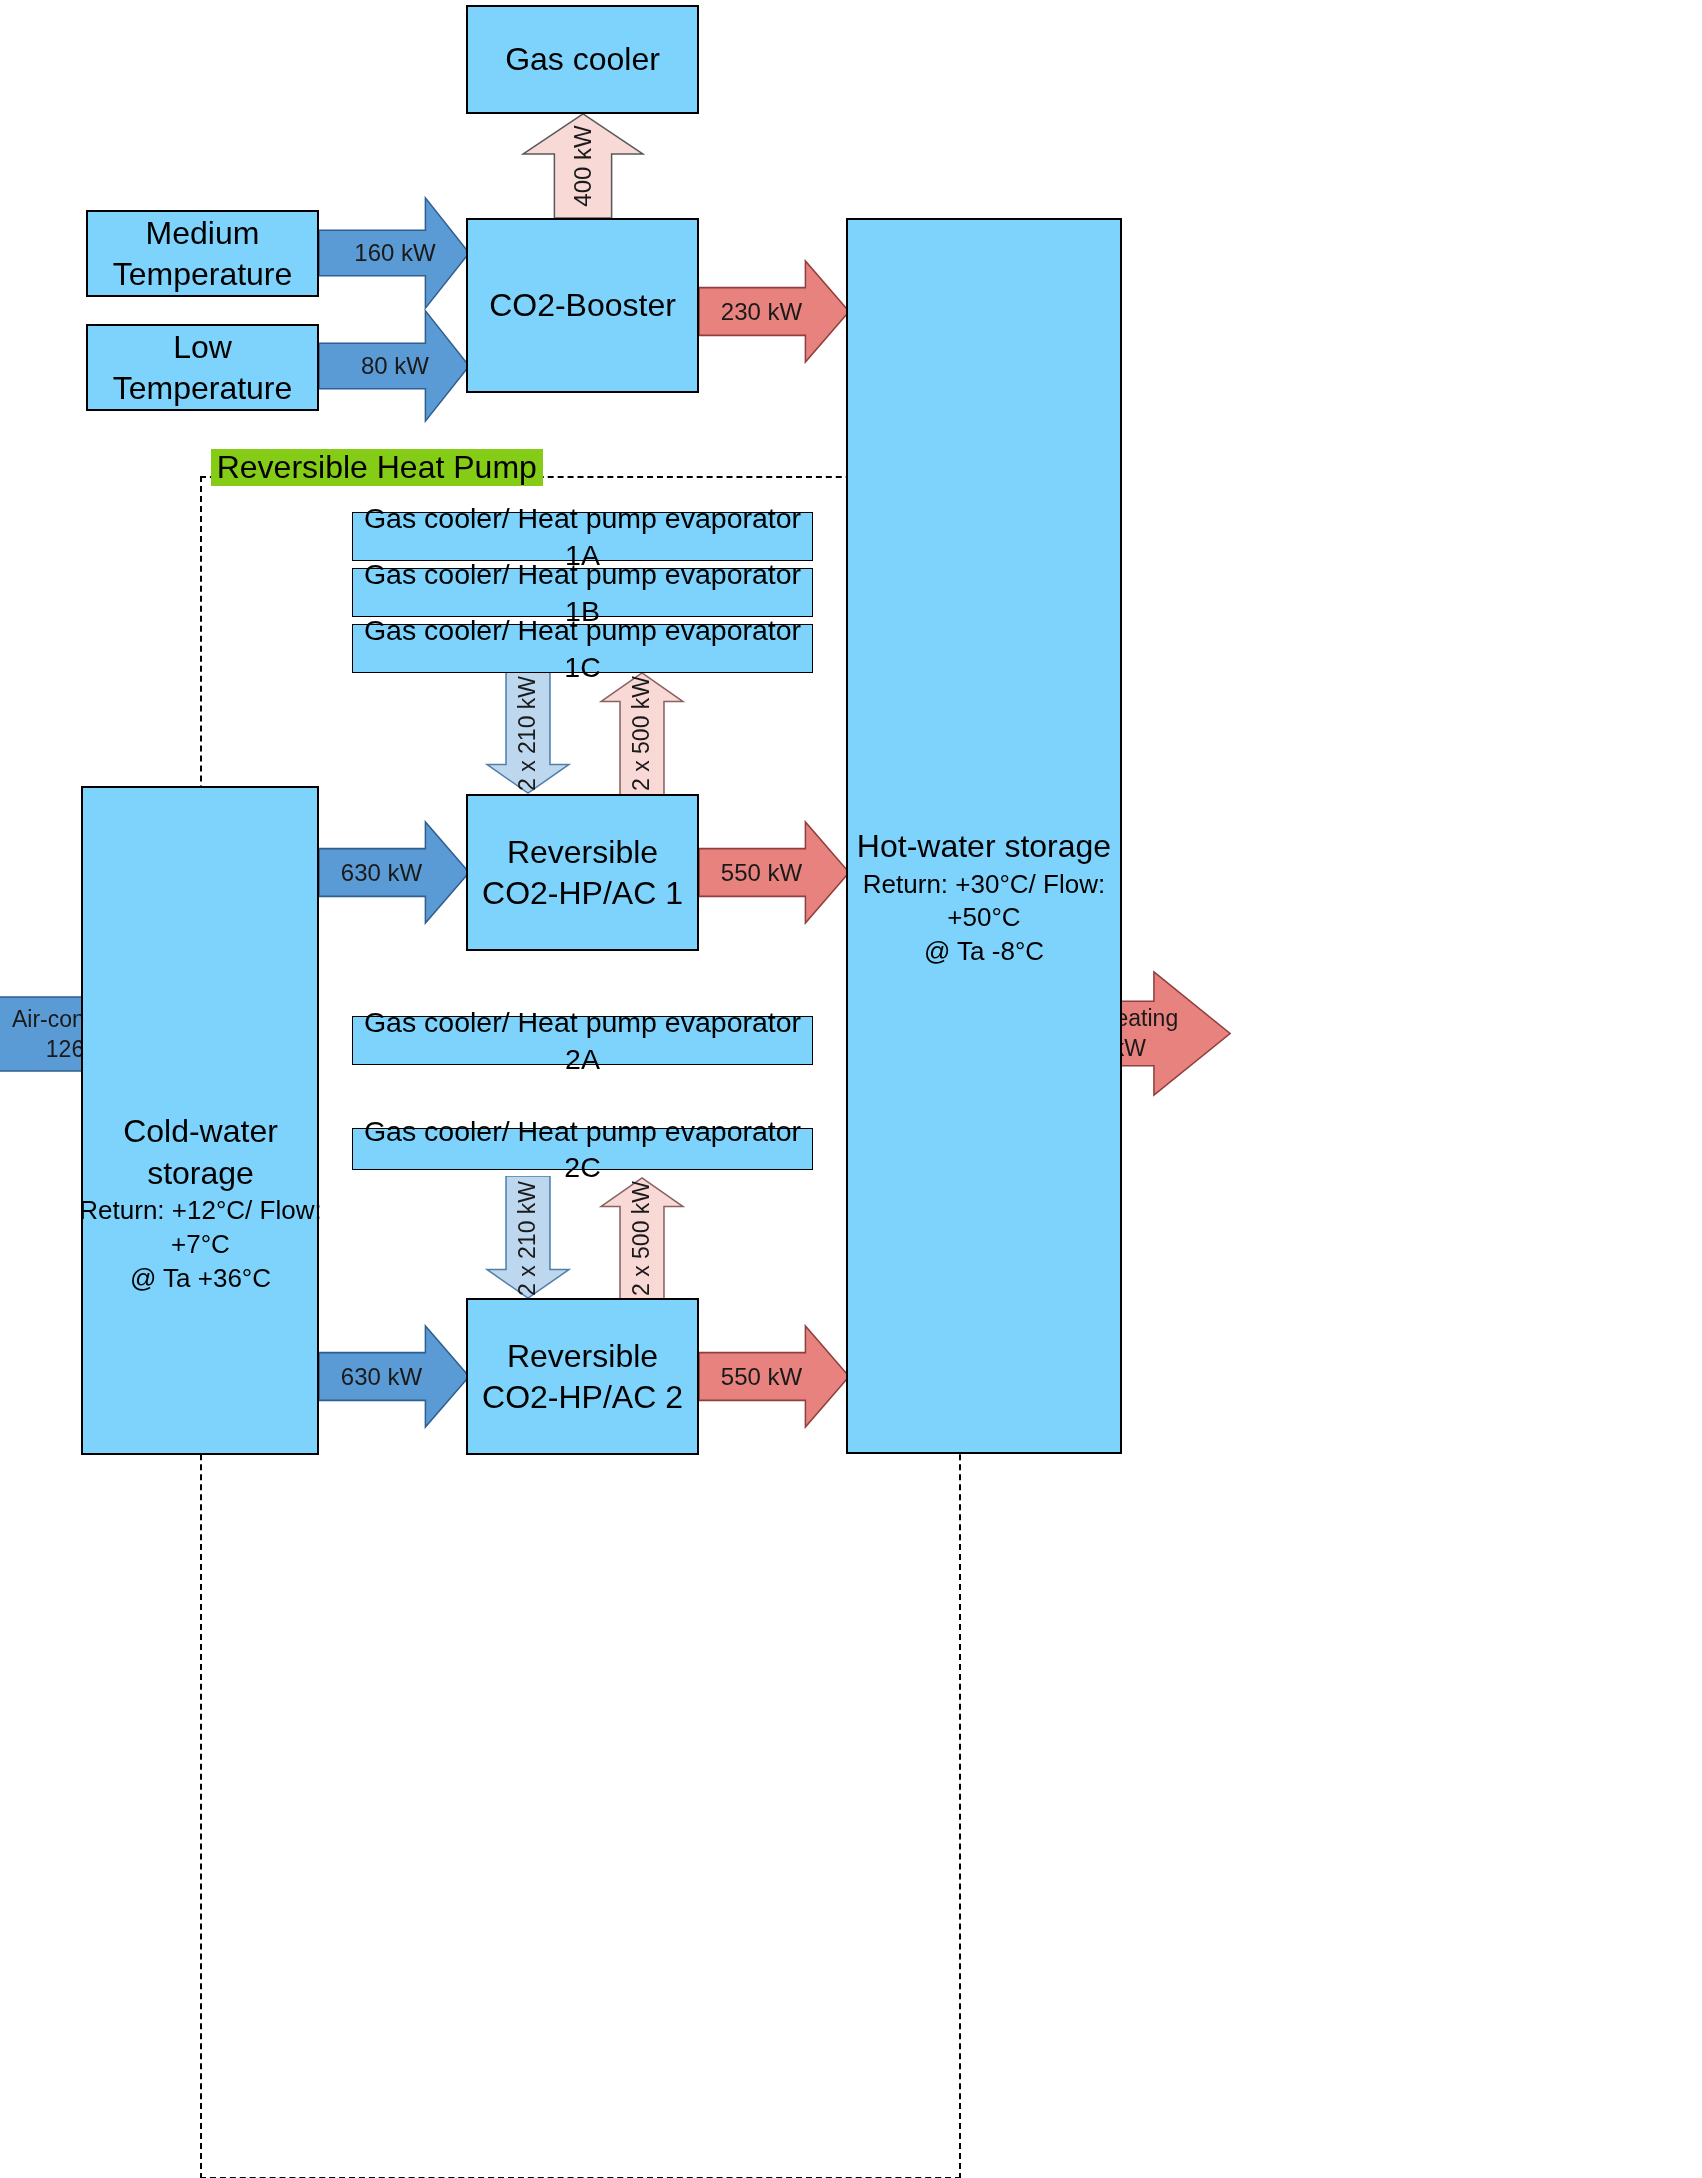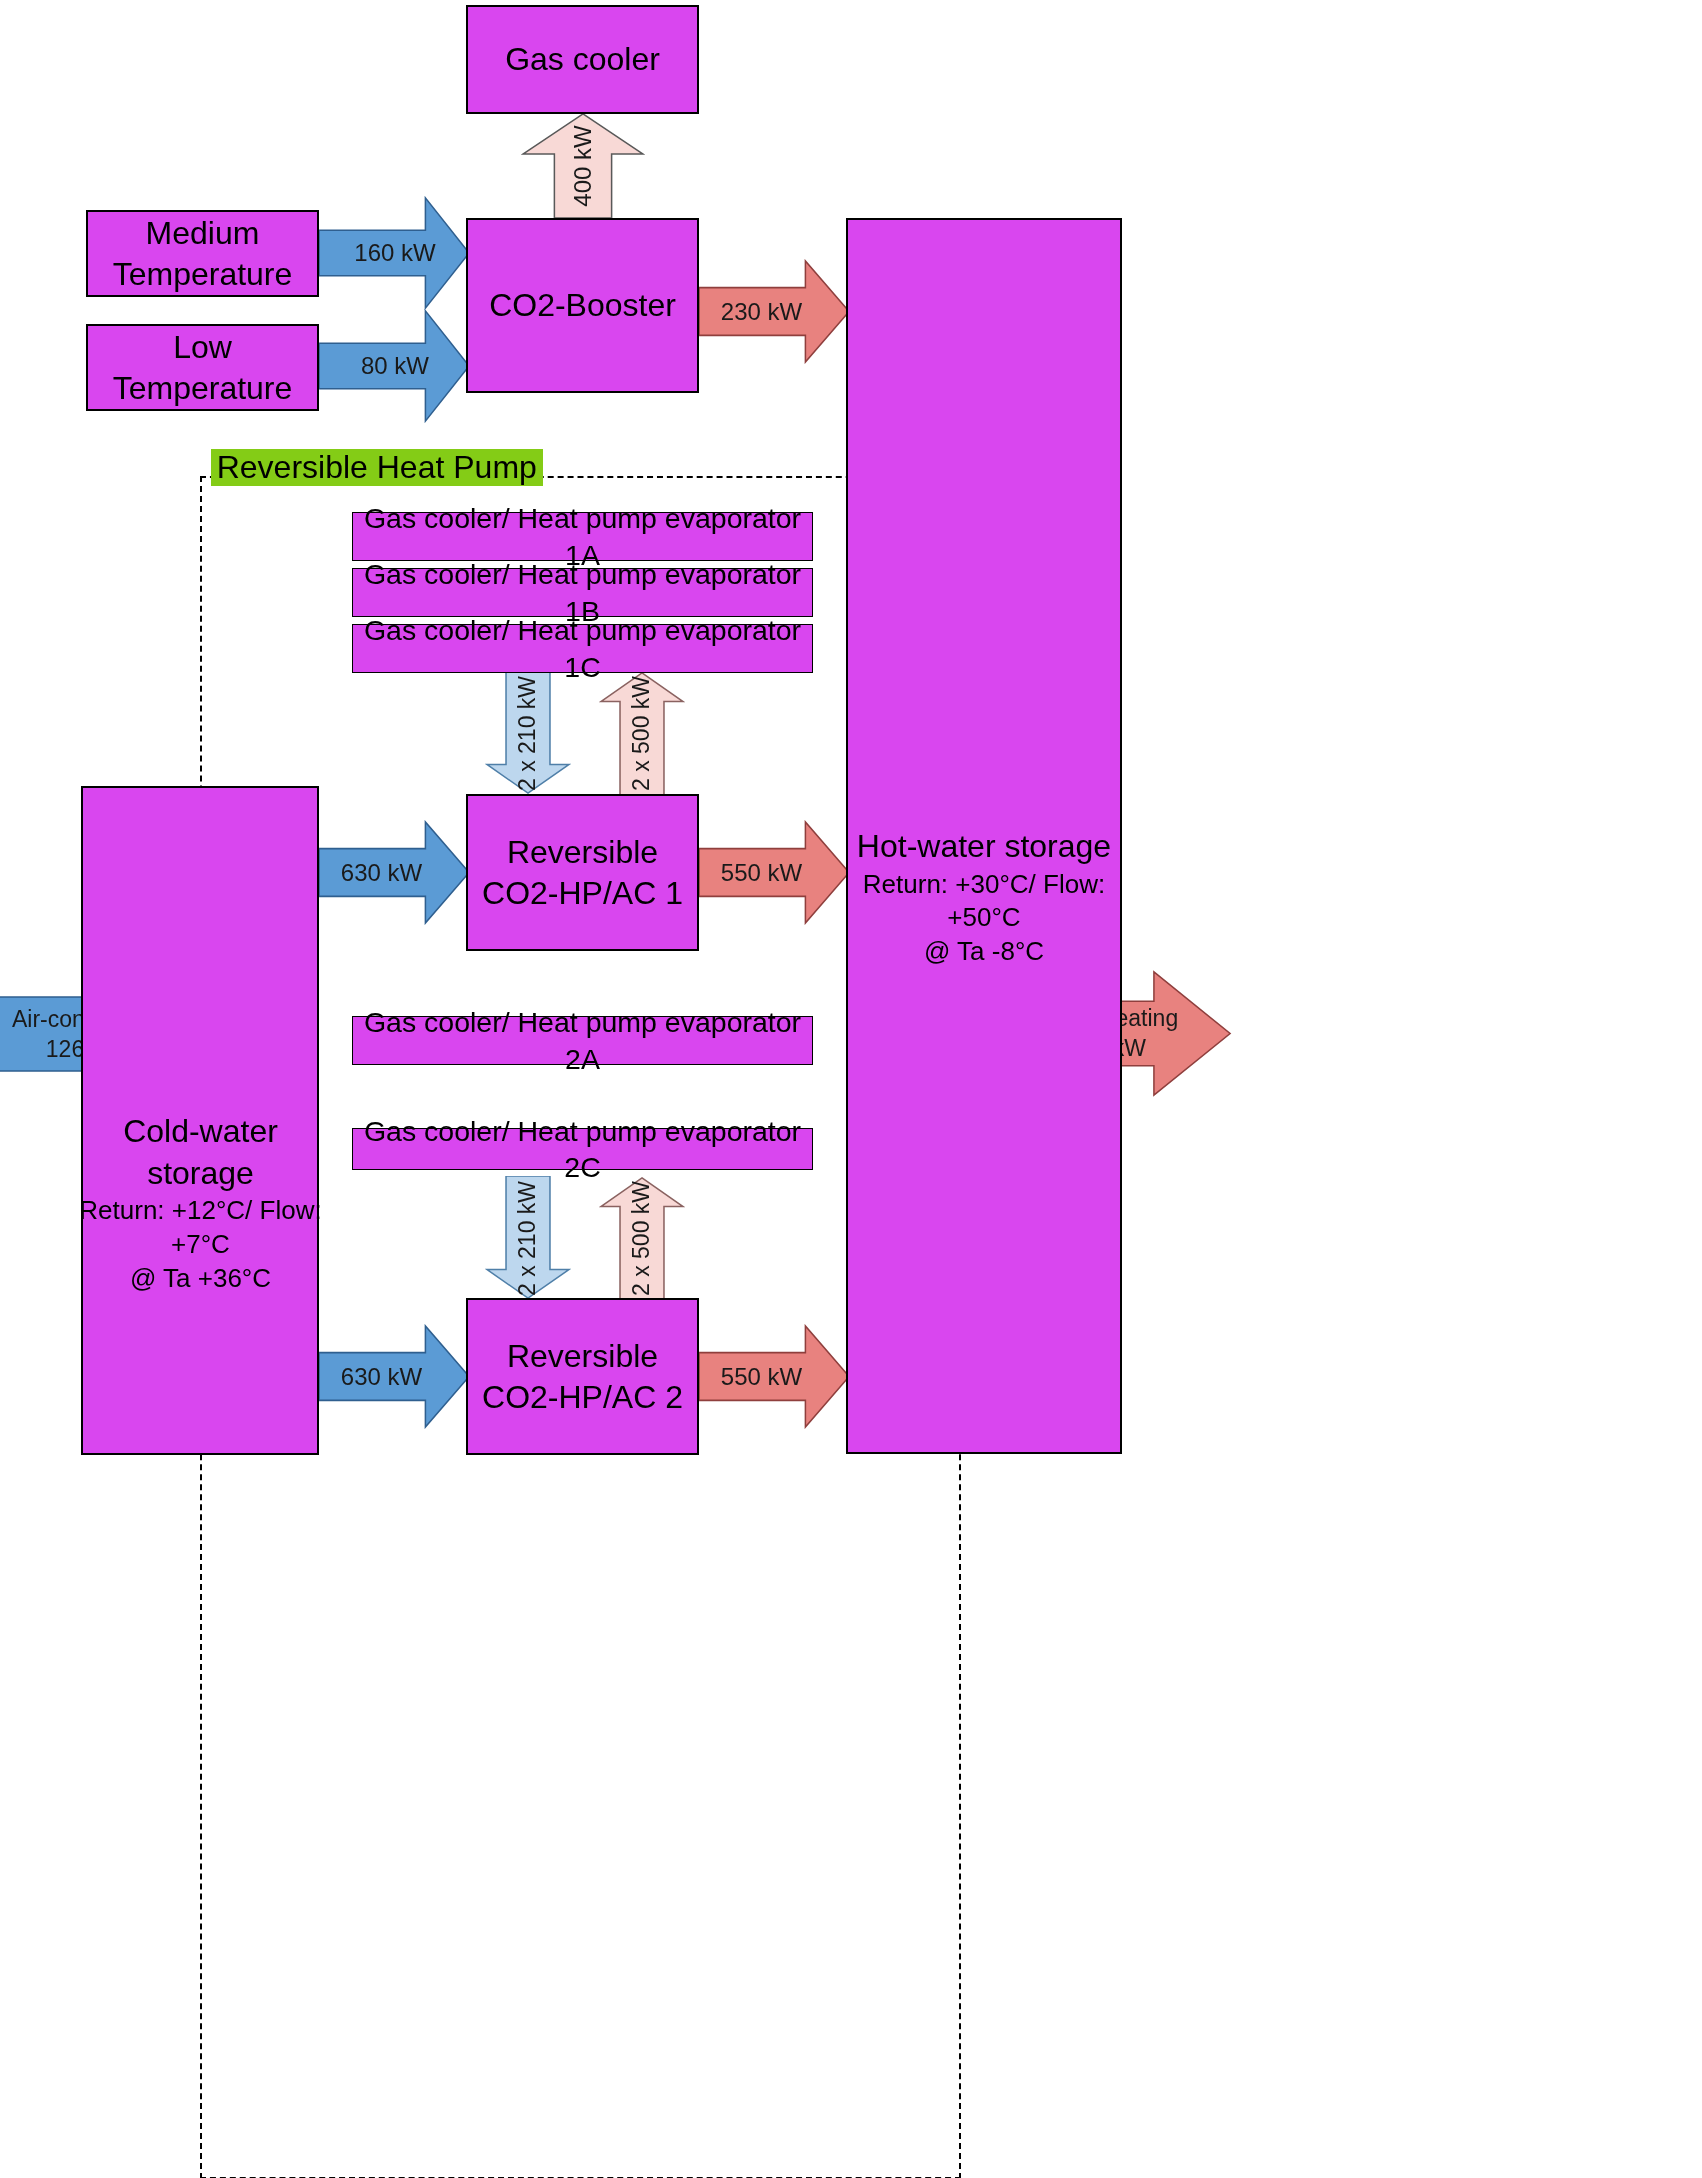--- a/index.html
+++ b/index.html
@@ -1,19 +1,19 @@
 <!DOCTYPE html>
 <html style="font-size:15px"><head>
 <meta charset="utf-8">
 <style>
   html,body{margin:0;padding:0;background:#fff;}
   body{font-family:"Liberation Sans","DejaVu Sans",sans-serif;}
   #canvas{position:relative;width:1702px;height:2179px;background:#fff;overflow:hidden;}
 
-  .box{position:absolute;background:#d946ef;border:2.9px solid #000;box-sizing:border-box;
+  .box{position:absolute;background:#7dd3fc;border:2.9px solid #000;box-sizing:border-box;
        display:flex;align-items:center;justify-content:center;text-align:center;
        color:#000;line-height:1.28;z-index:4;}
   .box.thin{border-width:1.9px;}
   .box span{display:block;}
 
   .arrow{position:absolute;z-index:3;display:flex;align-items:center;justify-content:center;}
   .arrow .lbl{position:relative;z-index:6;color:#1a1a1a;text-align:center;white-space:nowrap;pointer-events:none;}
   .arrow svg{position:absolute;inset:0;width:100%;height:100%;display:block;}
   .arrow.vert .lbl{transform:rotate(-90deg);}
 

